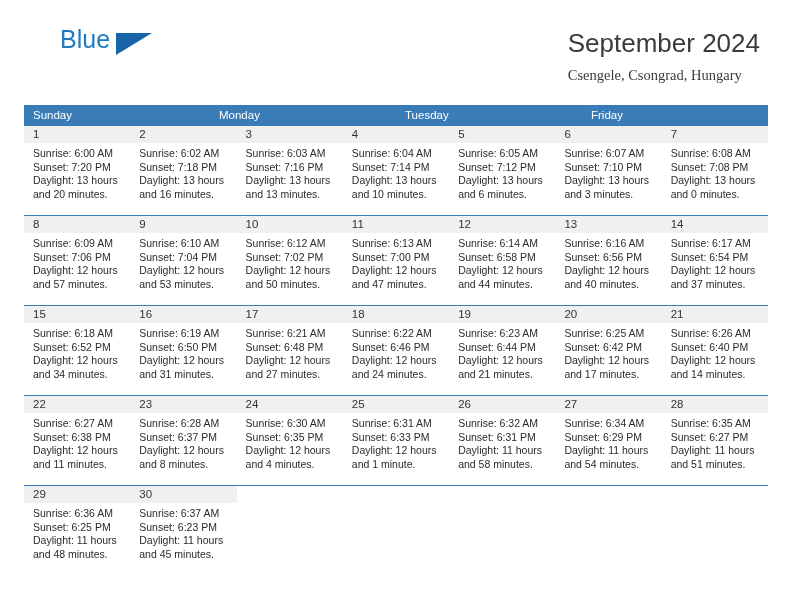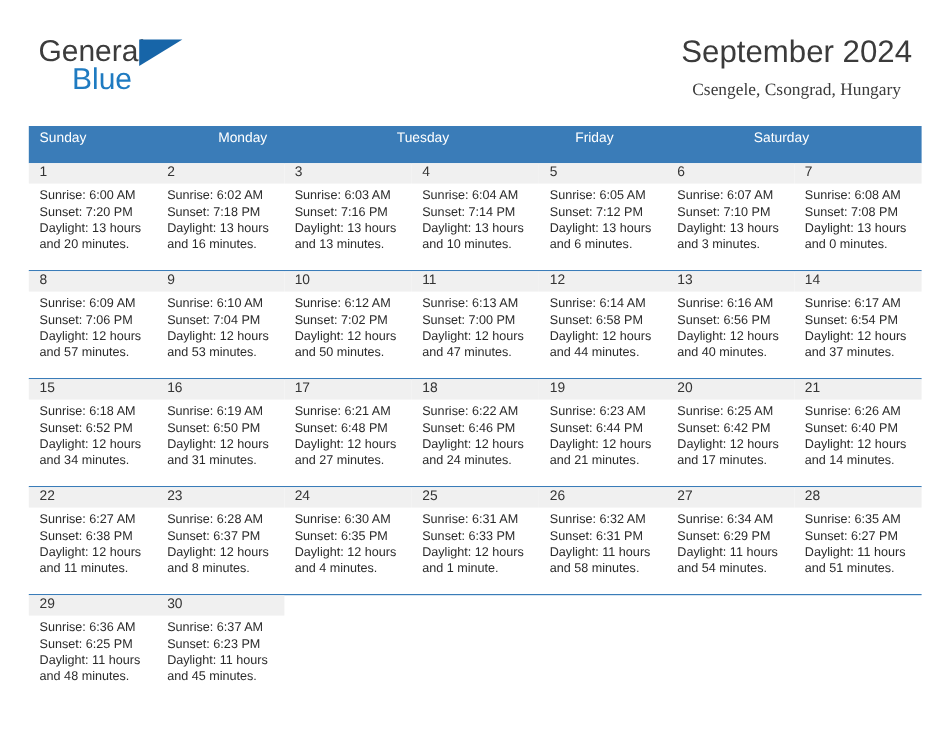--- a/index.html
+++ b/index.html
@@ -58,21 +58,21 @@
     width: 0;
     height: 0;
     border-left: 36px solid #1765a8;
     border-bottom: 22px solid transparent;
   }
 
   .title-block {
     position: absolute;
     right: 8px;
     top: 0px;
-    text-align: center;
+    text-align: left;
     margin-left: 24px;
   }
   .cal-title {
     font-size: 26px;
     color: #3b3b3b;
     font-weight: normal;
     line-height: 34px;
     white-space: nowrap;
   }
   .cal-subtitle {
@@ -87,21 +87,21 @@
   
   .calendar {
     position: absolute;
     left: 24px;
     top: 105px;
     width: 744px;
   }
   .dow-row {
     display: flex;
     background: #3a7cb8;
-    height: 31px;
+    height: 21px;
   }
   .dow {
     flex: 1 1 0;
     color: #ffffff;
     font-size: 11.5px;
     line-height: 21px;
     padding-left: 9px;
     box-sizing: border-box;
     white-space: nowrap;
   }
@@ -146,40 +146,38 @@
   }
 </style>
 </head>
 <body>
 
 <div class="page">
 
   <div class="header">
 
     <div class="brand">
-      <div class="brand-general">General</div>
       <div class="brand-triangle"></div>
       <div class="brand-blue">Blue</div>
     </div>
 
     <div class="title-block">
       <div class="cal-title">September 2024</div>
       <div class="cal-subtitle">Csengele, Csongrad, Hungary</div>
     </div>
 
   </div>
 
   <div class="calendar">
 
     <div class="dow-row">
       <div class="dow">Sunday</div>
       <div class="dow">Monday</div>
       <div class="dow">Tuesday</div>
       <div class="dow">Friday</div>
-      <div class="dow">Saturday</div>
     </div>
 
     <div id="weeks-container">
         <div class="week">
           <div class="day">
             <div class="day-num-band">
               <span class="day-num">1</span>
             </div>
             <div class="day-lines">
               <div class="day-line">Sunrise: 6:00 AM</div>

